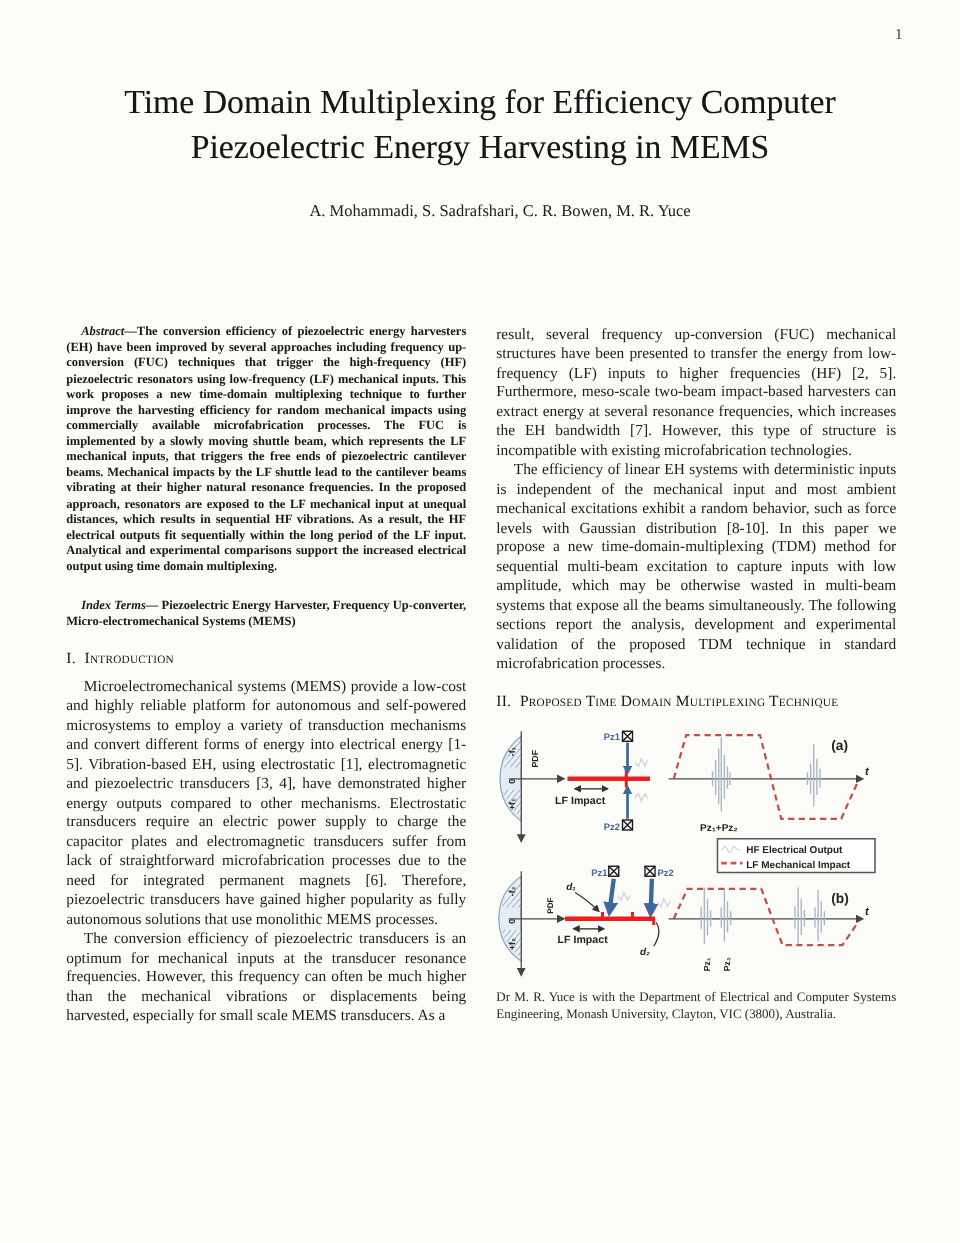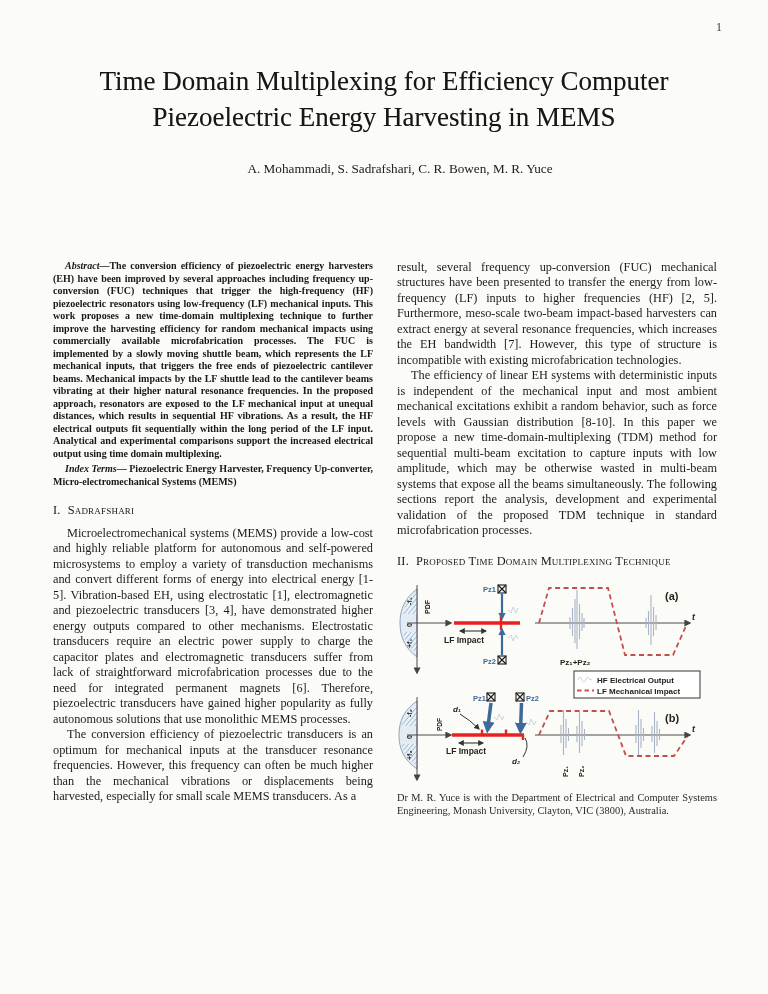--- a/index.html
+++ b/index.html
@@ -42,21 +42,21 @@
     width:320px;
     display:flex; flex-direction:column;
     height:702px;
   }
   .abstract, .index-terms {
     font-size:10px; font-weight:bold;
     line-height:1.25; text-align:justify;
     text-indent:12px; margin:0;
     color:#181818;
   }
-  .index-terms { margin-top:3px; }
+  .index-terms { margin-top:19px; }
   .lead-italic { font-style:italic; }
   .sec-heading {
     font-size:12.4px; font-weight:normal;
     margin:15px 0 8px 0;
     font-variant:small-caps; letter-spacing:.2px;
     color:#181818;
   }
   .sec-num { margin-right:7px; }
   p.body {
     font-size:12.3px; line-height:1.26;
@@ -106,21 +106,21 @@
 
   <div class="authors">A. Mohammadi, S. Sadrafshari, C. R. Bowen, M. R. Yuce</div>
 
   <div class="columns">
 
     <div class="col">
       <p class="abstract"><span class="lead-italic">Abstract</span><span>—The conversion efficiency of piezoelectric energy harvesters (EH) have been improved by several approaches including frequency up-conversion (FUC) techniques that trigger the high-frequency (HF) piezoelectric resonators using low-frequency (LF) mechanical inputs. This work proposes a new time-domain multiplexing technique to further improve the harvesting efficiency for random mechanical impacts using commercially available microfabrication processes. The FUC is implemented by a slowly moving shuttle beam, which represents the LF mechanical inputs, that triggers the free ends of piezoelectric cantilever beams. Mechanical impacts by the LF shuttle lead to the cantilever beams vibrating at their higher natural resonance frequencies. In the proposed approach, resonators are exposed to the LF mechanical input at unequal distances, which results in sequential HF vibrations. As a result, the HF electrical outputs fit sequentially within the long period of the LF input. Analytical and experimental comparisons support the increased electrical output using time domain multiplexing.</span></p>
 
       <p class="index-terms"><span class="lead-italic">Index Terms</span><span>— Piezoelectric Energy Harvester, Frequency Up-converter, Micro-electromechanical Systems (MEMS)</span></p>
 
-      <div class="sec-heading"><span class="sec-num">I.</span><span>Sadrafshari</span></div>
+      <div class="sec-heading"><span class="sec-num">I.</span><span>Introduction</span></div>
 
       <p class="body">Microelectromechanical systems (MEMS) provide a low-cost and highly reliable platform for autonomous and self-powered microsystems to employ a variety of transduction mechanisms and convert different forms of energy into electrical energy [1-5]. Vibration-based EH, using electrostatic [1], electromagnetic and piezoelectric transducers [3, 4], have demonstrated higher energy outputs compared to other mechanisms. Electrostatic transducers require an electric power supply to charge the capacitor plates and electromagnetic transducers suffer from lack of straightforward microfabrication processes due to the need for integrated permanent magnets [6]. Therefore, piezoelectric transducers have gained higher popularity as fully autonomous solutions that use monolithic MEMS processes.</p>
       <p class="body">The conversion efficiency of piezoelectric transducers is an optimum for mechanical inputs at the transducer resonance frequencies. However, this frequency can often be much higher than the mechanical vibrations or displacements being harvested, especially for small scale MEMS transducers. As a</p>
 
     </div>
 
     <div class="col">
       <p class="body noindent">result, several frequency up-conversion (FUC) mechanical structures have been presented to transfer the energy from low-frequency (LF) inputs to higher frequencies (HF) [2, 5]. Furthermore, meso-scale two-beam impact-based harvesters can extract energy at several resonance frequencies, which increases the EH bandwidth [7]. However, this type of structure is incompatible with existing microfabrication technologies.</p>
       <p class="body">The efficiency of linear EH systems with deterministic inputs is independent of the mechanical input and most ambient mechanical excitations exhibit a random behavior, such as force levels with Gaussian distribution [8-10]. In this paper we propose a new time-domain-multiplexing (TDM) method for sequential multi-beam excitation to capture inputs with low amplitude, which may be otherwise wasted in multi-beam systems that expose all the beams simultaneously. The following sections report the analysis, development and experimental validation of the proposed TDM technique in standard microfabrication processes.</p>
 

